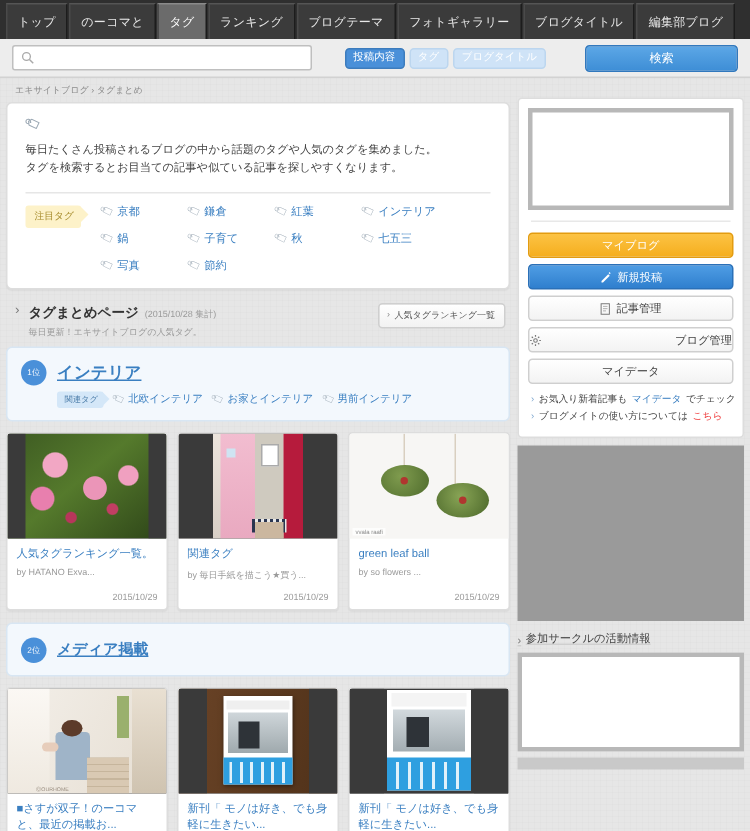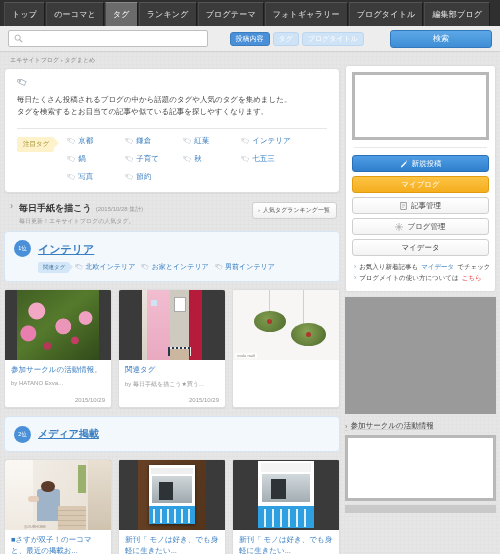--- a/index.html
+++ b/index.html
@@ -283,21 +283,21 @@
     display: flex; align-items: center; justify-content: center;
     gap: 4px; border-radius: 3px; font-size: 7.5px;
     height: 17px; margin-bottom: 4px; white-space: nowrap;
   }
   .btn-myblog { background: linear-gradient(#fcc344, #f5ae1e); border: 1px solid #e39c10; color: #fff; }
   .btn-newpost { background: linear-gradient(#4f9de4, #2f7fce); border: 1px solid #2a70b8; color: #fff; }
   .btn-plain {
     background: linear-gradient(#fff, #f3f3f3); border: 1px solid #cfcfcf; color: #444;
   }
   .btn-row { display: flex; gap: 4px; }
-  .btn-row .btn { flex: 1; margin-bottom: 4px; }
+  .btn-row .btn { flex: 1; margin-bottom: 4px; justify-content: space-between; }
   .side-links { padding: 1px 2px 2px; }
   .side-link {
     font-size: 6.5px; color: #444; line-height: 1.7;
     display: flex; align-items: center; gap: 3px; white-space: nowrap;
   }
   .side-link .chev { color: #7fa8d0; }
   .side-link .lk { color: #3a7fc1; }
   .side-link .lk-red { color: #e33; }
   .ad-box { width: 100%; height: 117px; background: #9a9a9a; margin-top: 5px; }
   .circle-head {
@@ -404,21 +404,21 @@
               <span class="tg">🏷</span>
               <span>節約</span>
             </a>
         </div>
       </div>
     </div>
 
     <div class="rank-head">
       <div class="rank-head-l">
         <div class="rank-title-line">
-          <div class="rank-title">毎日手紙を描こう</div>
+          <div class="rank-title">タグまとめページ</div>
           <div class="rank-date">(2015/10/28 集計)</div>
         </div>
         <div class="rank-sub">毎日更新！エキサイトブログの人気タグ。</div>
       </div>
       <div class="rank-all-btn">
         <span class="chev">›</span>
         <span>人気タグランキング一覧</span>
       </div>
     </div>
 
@@ -454,21 +454,21 @@
               radial-gradient(circle at 22% 62%, #e87fae 0 8%, transparent 9%),
               radial-gradient(circle at 76% 40%, #f0a0c0 0 7%, transparent 8%),
               radial-gradient(circle at 66% 72%, #c23e63 0 4%, transparent 5%),
               radial-gradient(circle at 40% 80%, #b8365b 0 4%, transparent 5%),
               linear-gradient(140deg,#3d5a22,#557a2c 45%,#2d4418);"></div>
           <div class="letterbox-l" style="width:11%"></div>
           <div class="letterbox-r" style="width:11%"></div>
           <div class="wm-dark"></div>
         </div>
         <div class="card-body">
-          <div class="card-title">参加サークルの活動情報。</div>
+          <div class="card-title">人気タグランキング一覧。</div>
           <div class="card-author">by HATANO Exva...</div>
           <div class="card-date">2015/10/29</div>
         </div>
       </div>
 
       <div class="card">
         <div class="card-thumb">
           <div class="art" style="background:linear-gradient(#ece4dc,#d8cfc6);">
             <div style="position:absolute;left:26%;top:0;bottom:0;width:22%;background:linear-gradient(#f2bdd0,#e9a9c0);"></div>
             <div style="position:absolute;left:48%;top:0;bottom:0;width:18%;background:#cfcabf;"></div>
@@ -493,20 +493,25 @@
           <div class="art" style="background:#f7f6f4;">
             <div style="position:absolute;left:34%;top:0;width:1px;height:34%;background:#d9cfc0;"></div>
             <div style="position:absolute;left:66%;top:0;width:1px;height:50%;background:#d9cfc0;"></div>
             <div style="position:absolute;left:20%;top:30%;width:30%;height:30%;border-radius:50%;background:radial-gradient(circle at 40% 35%,#7f9b4e,#4e6b2c);"></div>
             <div style="position:absolute;left:55%;top:48%;width:33%;height:33%;border-radius:50%;background:radial-gradient(circle at 45% 38%,#88a455,#4a6629);"></div>
             <div style="position:absolute;left:32%;top:42%;width:5px;height:5px;border-radius:50%;background:#b0362f;"></div>
             <div style="position:absolute;left:69%;top:60%;width:5px;height:5px;border-radius:50%;background:#b0362f;"></div>
           </div>
           <div class="watermark">vvala raafi</div>
         </div>
+        <div class="card-body">
+          <div class="card-title">green leaf ball</div>
+          <div class="card-author">by so flowers ...</div>
+          <div class="card-date">2015/10/29</div>
+        </div>
       </div>
     </div>
 
     <div class="sec-panel">
       <div class="rank-badge">2位</div>
       <a class="sec-name">メディア掲載</a>
     </div>
 
     <div class="cards">
 
@@ -567,30 +572,30 @@
         </div>
       </div>
     </div>
   </div>
 
   <div class="side">
     <div class="side-panel">
       <div class="blog-thumb"></div>
       <div class="side-sep"></div>
 
+      <div class="btn btn-myblog">
+        <span>マイブログ</span>
+      </div>
+
       <div class="btn btn-newpost">
         <svg width="8" height="8" viewBox="0 0 16 16">
           <path d="M2 12.5 11 3.5l2 2-9 9H2z" fill="#fff"></path>
             <path d="M11.5 2 13 3.5l1.2-1.2L12.7.8z" fill="#fff"></path>
         </svg>
         <span>新規投稿</span>
-      </div>
-
-      <div class="btn btn-myblog">
-        <span>マイブログ</span>
       </div>
 
       <div class="btn btn-plain">
         <svg width="7" height="8" viewBox="0 0 14 16">
           <rect x="1.5" y="1" width="11" height="14" fill="none" stroke="#777" stroke-width="1.3"></rect>
           <line x1="4" y1="4.5" x2="10" y2="4.5" stroke="#999" stroke-width="1"></line>
           <line x1="4" y1="7.5" x2="10" y2="7.5" stroke="#999" stroke-width="1"></line>
           <line x1="4" y1="10.5" x2="8" y2="10.5" stroke="#999" stroke-width="1"></line>
         </svg>
         <span>記事管理</span>

